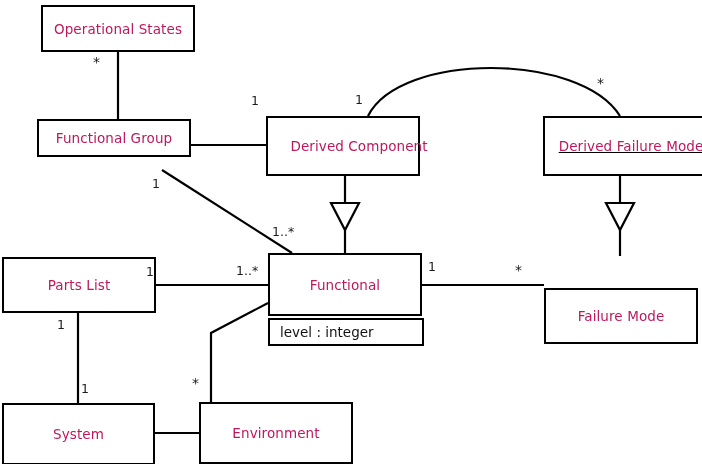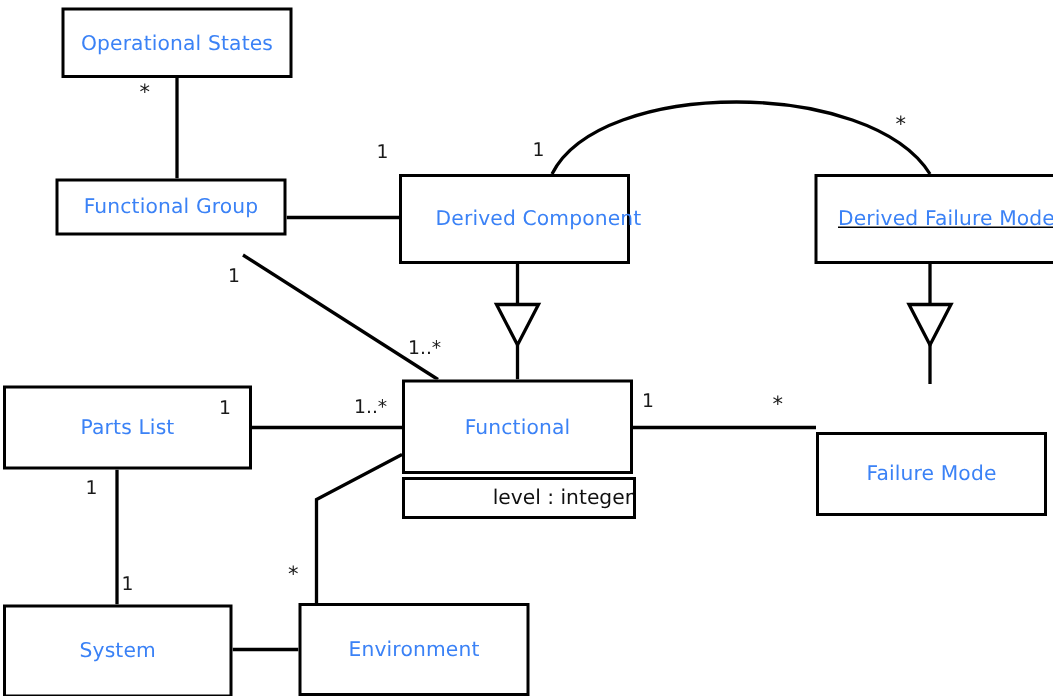--- a/index.html
+++ b/index.html
@@ -30,33 +30,32 @@
     z-index: 5;
   }
   .cls-name {
     display: flex;
     align-items: center;
     justify-content: center;
     width: 100%;
     height: 100%;
     box-sizing: border-box;
     font-size: 13.5px;
-    color: #3b82f6;
+    color: #be185d;
     letter-spacing: .1px;
     white-space: nowrap;
   }
   .attr-box {
     position: absolute;
     box-sizing: border-box;
     border: 2px solid #000000;
     background: #ffffff;
     z-index: 5;
     display: flex;
     align-items: center;
-    justify-content: flex-end;
   }
   .attr-text {
     font-size: 13.5px;
     color: #111111;
     padding-left: 10px;
     white-space: nowrap;
   }
   .mult {
     position: absolute;
     font-size: 12.5px;
@@ -105,21 +104,21 @@
       </div>
       <div class="uml-class" style="left: 37px; top: 119px; width: 154px; height: 38px;">
         <div class="cls-name">Functional Group</div>
       </div>
       <div class="uml-class" style="left: 266px; top: 116px; width: 154px; height: 60px; padding-left: 32px;">
         <div class="cls-name">Derived Component</div>
       </div>
       <div class="uml-class" style="left: 543px; top: 116px; width: 176px; height: 60px; text-decoration: underline;">
         <div class="cls-name">Derived Failure Mode</div>
       </div>
-      <div class="uml-class" style="left: 2px; top: 257px; width: 166px; height: 56px;">
+      <div class="uml-class" style="left: 2px; top: 257px; width: 154px; height: 56px;">
         <div class="cls-name">Parts List</div>
       </div>
       <div class="uml-class" style="left: 268px; top: 253px; width: 154px; height: 63px;">
         <div class="cls-name">Functional</div>
       </div>
       <div class="uml-class" style="left: 544px; top: 256px; width: 154px; height: 56px; margin-top: 32px;">
         <div class="cls-name">Failure Mode</div>
       </div>
       <div class="uml-class" style="left: 2px; top: 403px; width: 153px; height: 62px;">
         <div class="cls-name">System</div>

